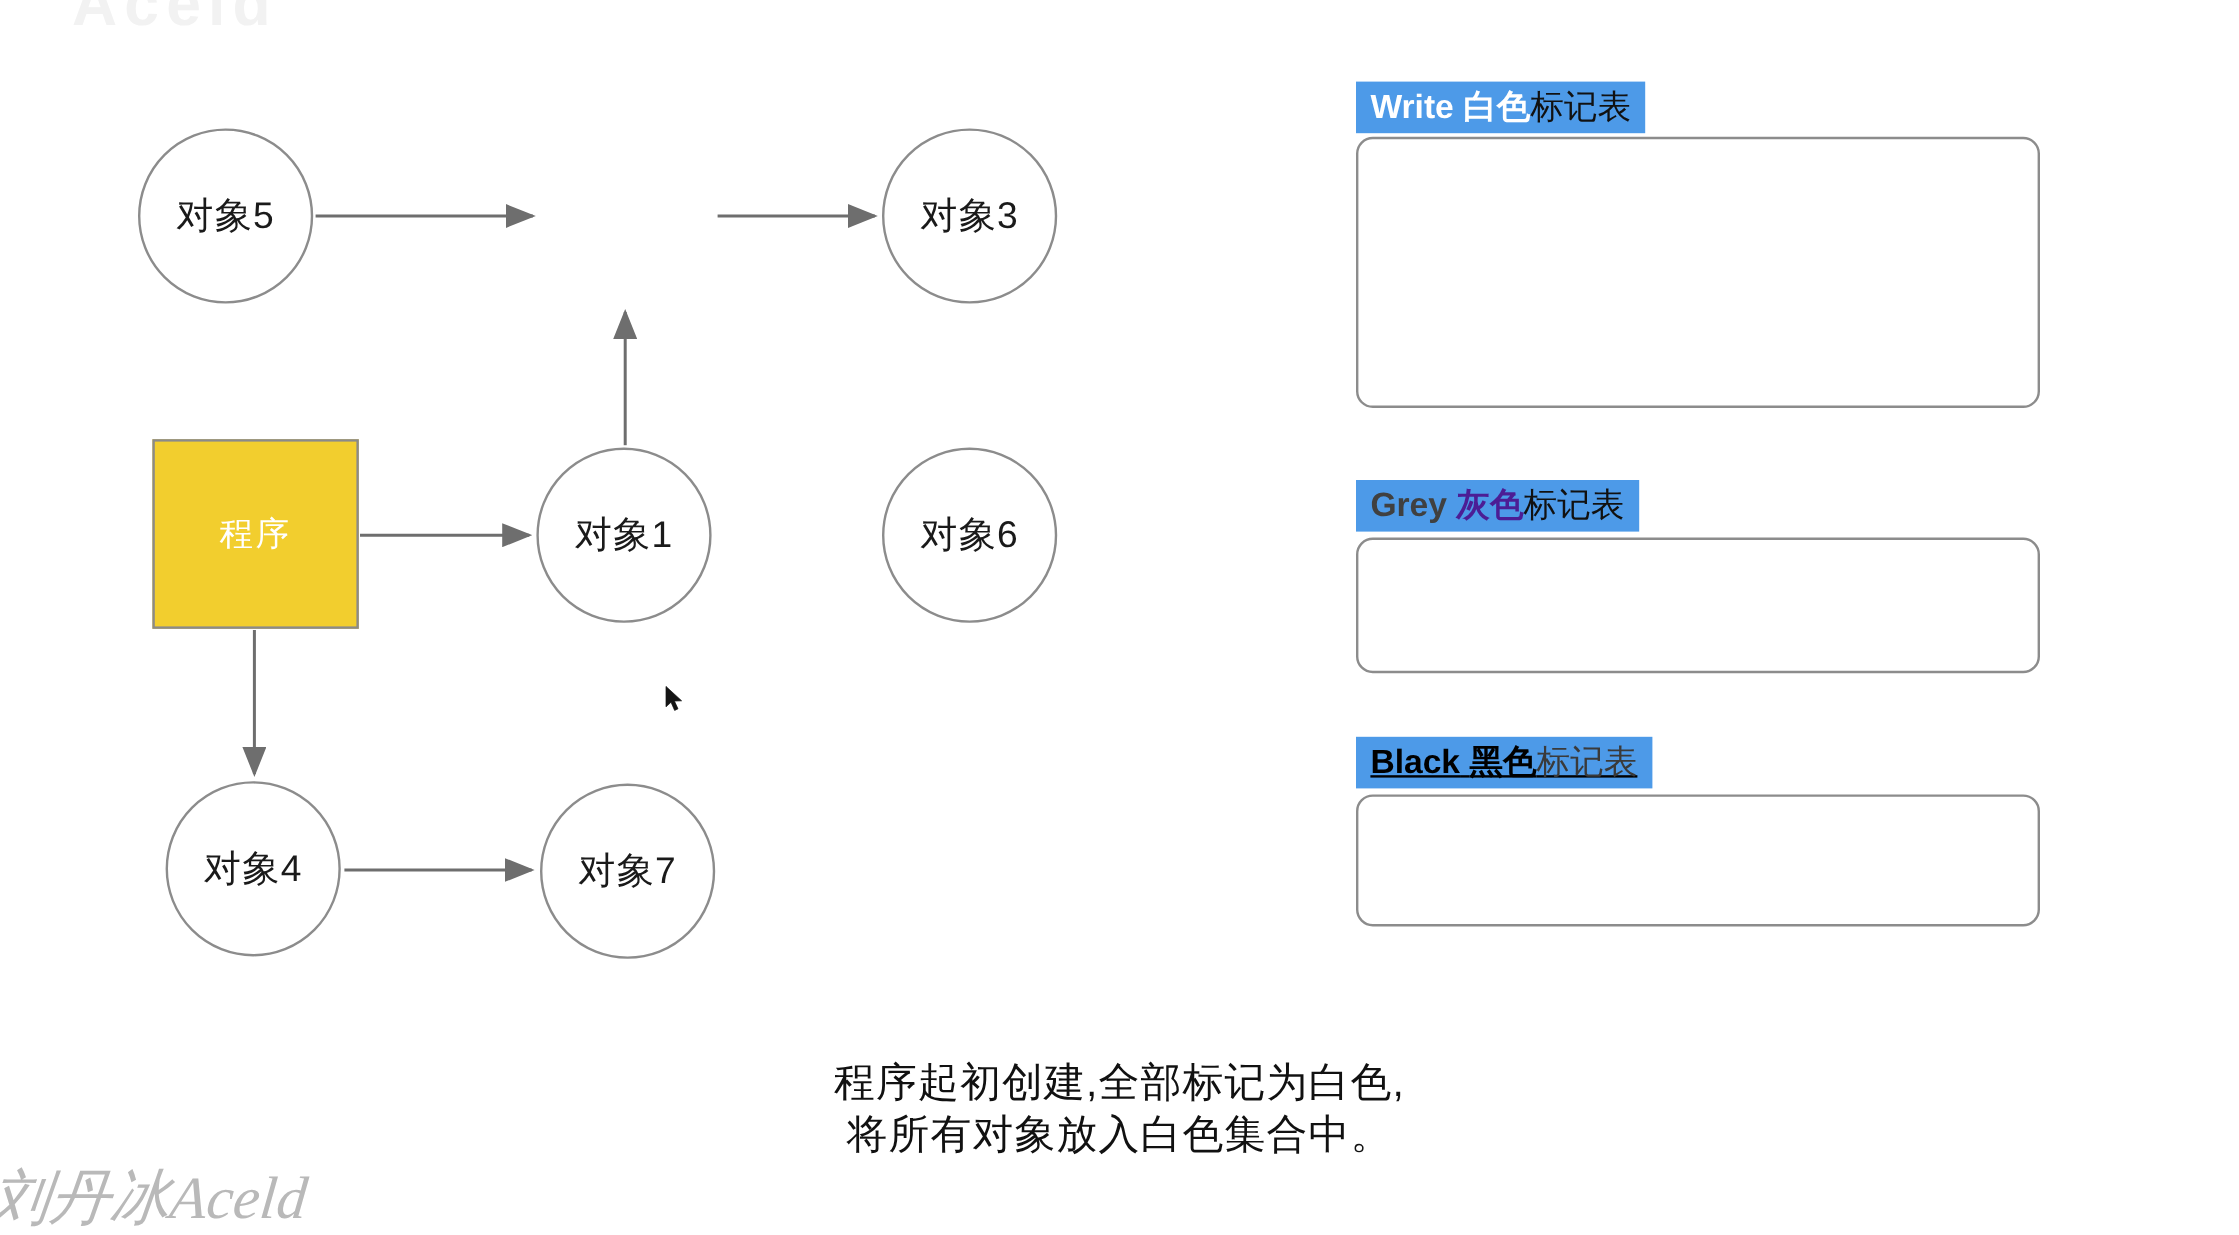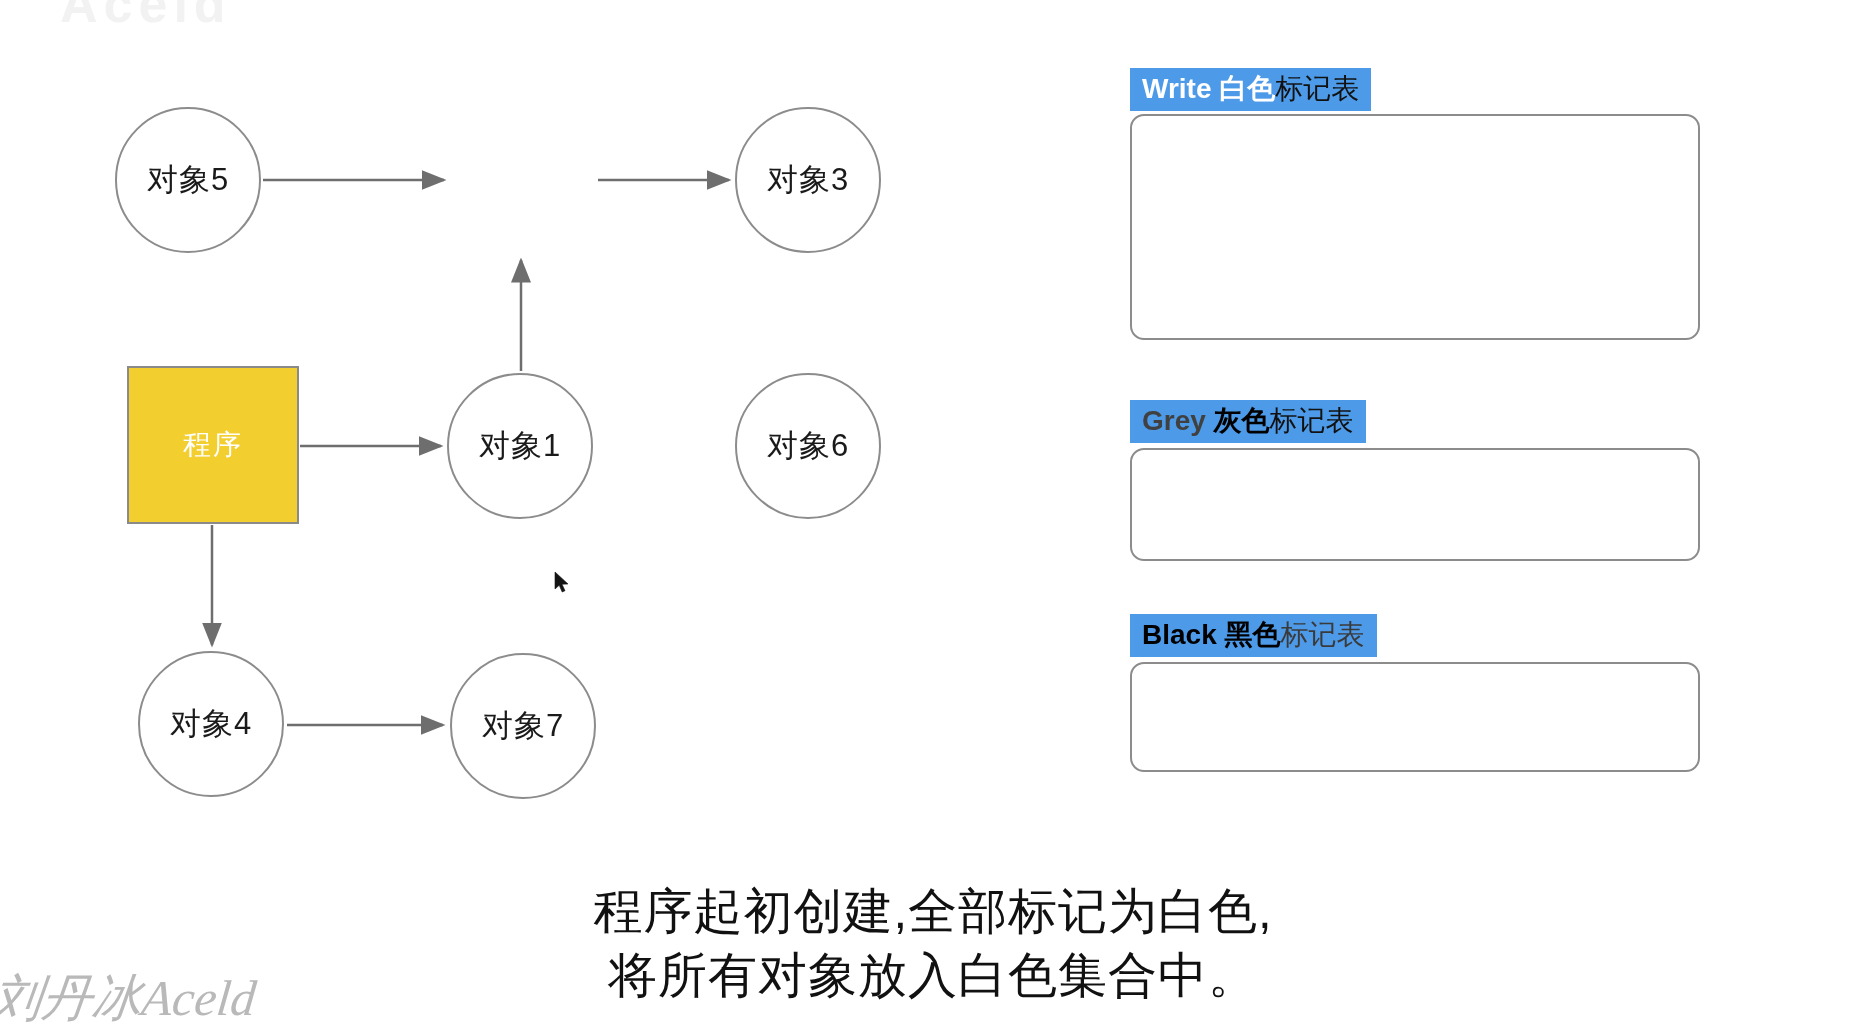--- a/index.html
+++ b/index.html
@@ -109,21 +109,21 @@
     background: #ffffff;
   }
 
   
   #caption {
     position: absolute;
     left: 0;
     top: 880px;
     width: 1866px;
     text-align: center;
-    font-size: 49px;
+    font-size: 34px;
     line-height: 1.30;
     color: #111111;
     letter-spacing: 1px;
   }
   #caption .cap-line { display: block; }
 
   
   #cursor {
     position: absolute;
     left: 554px;
@@ -187,27 +187,27 @@
 
   <div class="tbl-group" style="left:1130px; top:68px; width:570px; height:280px;">
     <div class="tbl-label" style="left:0px; top:0px;">
       <span class="lat" style="color:#ffffff;">Write</span><span style="color:#ffffff;">&nbsp;</span><span class="cn-colour" style="color:#ffffff;">白色</span><span class="cn-tail" style="color:#111111;">标记表</span>
     </div>
     <div class="tbl-box" style="left:0px; top:46px; width:570px; height:226px;"></div>
   </div>
 
   <div class="tbl-group" style="left:1130px; top:400px; width:570px; height:175px;">
     <div class="tbl-label" style="left:0px; top:0px;">
-      <span class="lat" style="color:#404040;">Grey</span><span>&nbsp;</span><span class="cn-colour" style="color:#000000;">灰色</span><span class="cn-tail" style="color:#111111;">标记表</span>
+      <span class="lat" style="color:#404040;">Grey</span><span>&nbsp;</span><span class="cn-colour" style="color:#4c1d95;">灰色</span><span class="cn-tail" style="color:#111111;">标记表</span>
     </div>
     <div class="tbl-box" style="left:0px; top:48px; width:570px; height:113px;"></div>
   </div>
 
   <div class="tbl-group" style="left:1130px; top:614px; width:570px; height:160px;">
-    <div class="tbl-label" style="left:0px; top:0px;">
+    <div class="tbl-label" style="left:0px; top:0px;text-decoration:underline;">
       <span class="lat" style="color:#000000;">Black</span><span>&nbsp;</span><span class="cn-colour" style="color:#000000;">黑色</span><span class="cn-tail" style="color:#3a3a3a;">标记表</span>
     </div>
     <div class="tbl-box" style="left:0px; top:48px; width:570px; height:110px;"></div>
   </div>
 
   <div id="caption">
     <span class="cap-line">程序起初创建,全部标记为白色,</span>
     <span class="cap-line">将所有对象放入白色集合中。</span>
   </div>
 

